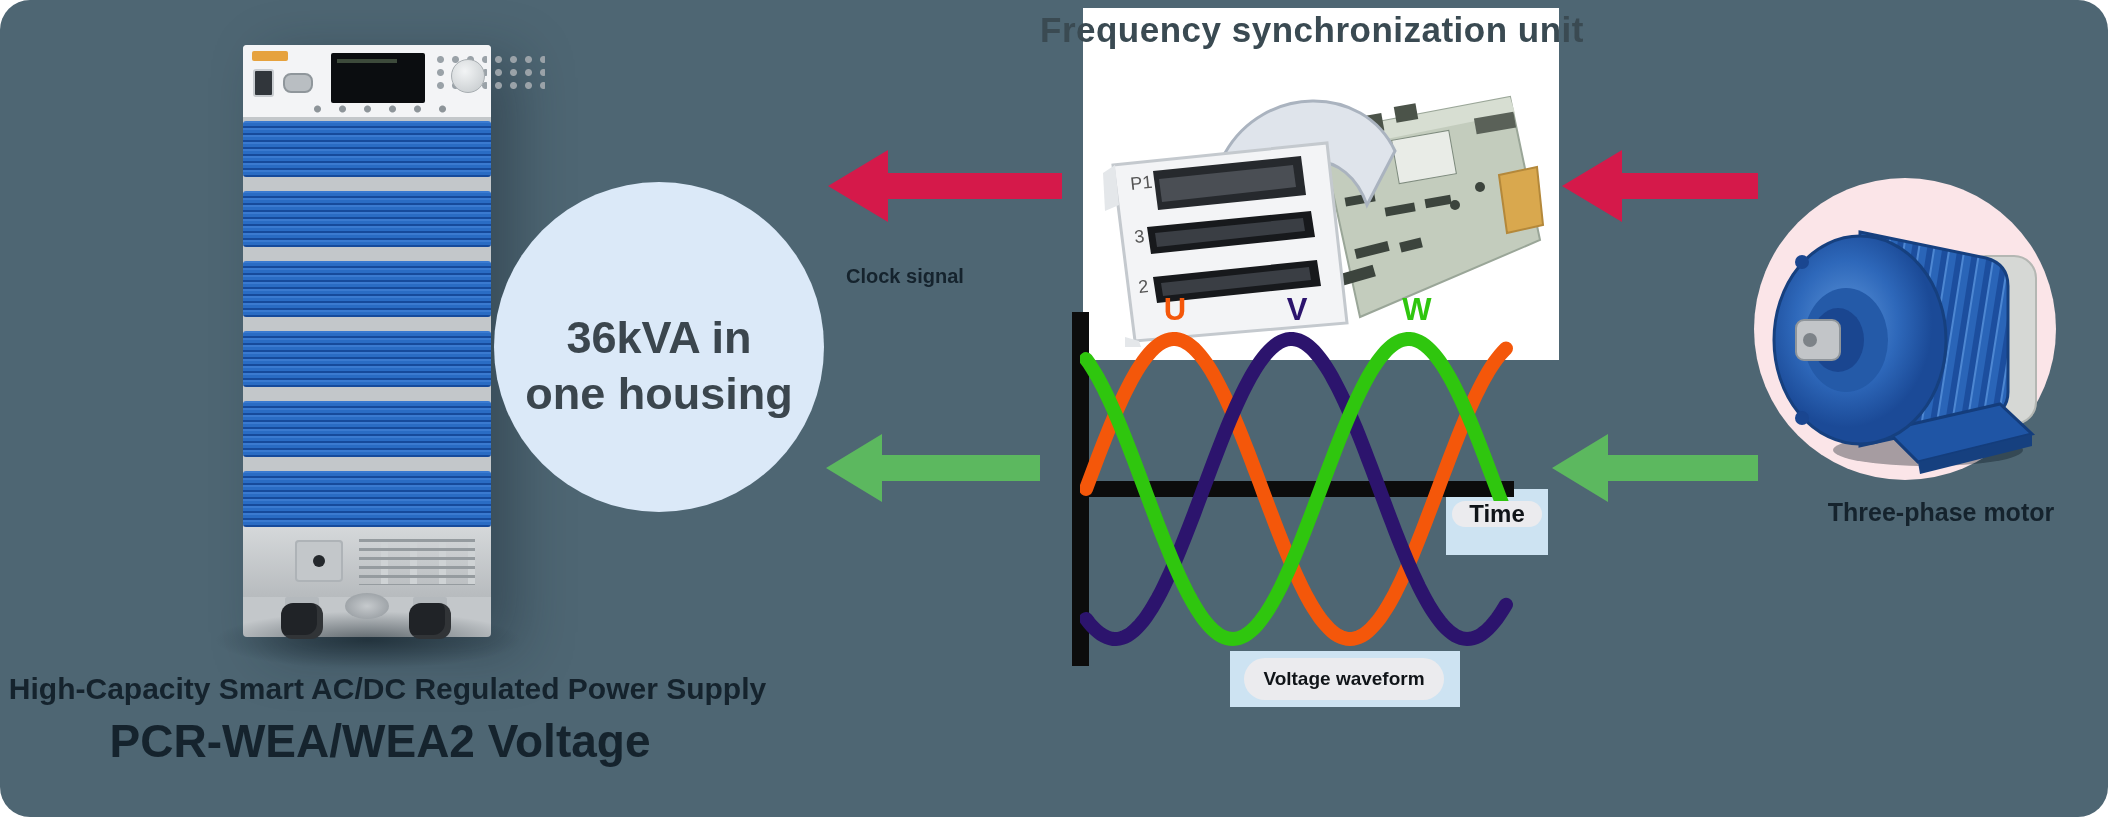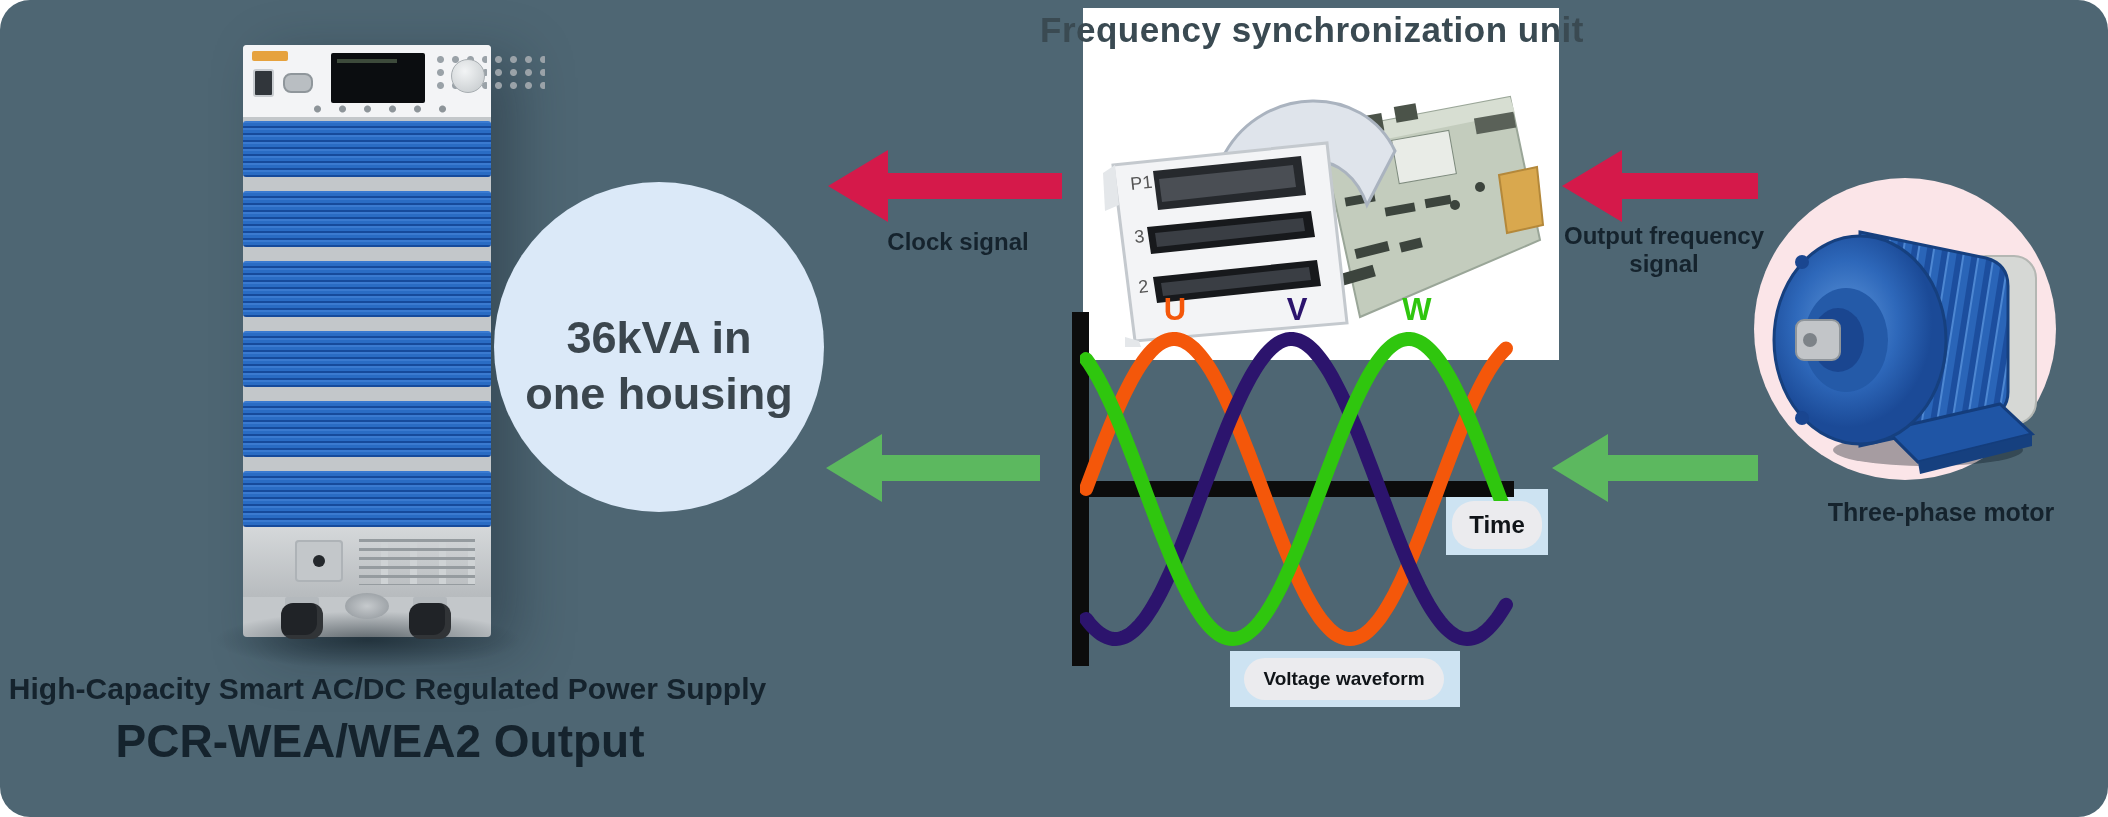--- a/index.html
+++ b/index.html
@@ -7,21 +7,21 @@
     position:relative;width:2108px;height:817px;overflow:hidden;
     font-family:"Liberation Sans",sans-serif;
     --background:#4e6673;
   }
   .bg{position:absolute;inset:0;border-radius:30px;background:var(--background);}
   .abs{position:absolute;}
   .ctr{display:flex;align-items:center;justify-content:center;text-align:center;}
 
   
   .diagram-title{left:1040px;top:10px;width:600px;font-size:35px;font-weight:700;color:var(--title-gray);text-align:left;letter-spacing:.5px;}
-  .signal-label{font-weight:700;color:var(--label-dark);font-size:24px;line-height:1.15;text-align:center;}
+  .signal-label{font-weight:700;color:var(--label-dark);font-size:20px;line-height:1.15;text-align:left;margin-top:37px;}
   .motor-label{left:1786px;top:498px;width:310px;font-size:25px;font-weight:700;color:var(--label-dark);text-align:center;}
   .caption1{left:0px;top:672px;width:775px;font-size:30px;font-weight:700;color:var(--label-dark);text-align:center;}
   .caption2{left:55px;top:714px;width:650px;font-size:46px;font-weight:700;color:var(--label-dark);text-align:center;}
 
   
   .blue-circle{left:494px;top:182px;width:330px;height:330px;border-radius:50%;background:var(--circle-blue-bg);}
   .blue-circle .txt{font-size:45px;font-weight:700;color:#3b464e;line-height:1.25;margin-top:38px;}
   .pink-circle{left:1754px;top:178px;width:302px;height:302px;border-radius:50%;background:var(--circle-pink-bg);}
 
   
@@ -166,42 +166,38 @@
     <polygon points="2,38 62,2 62,25 198,25 198,51 62,51 62,74"></polygon>
   </svg>
   <svg class="abs arrow-green" style="left:824px;top:432px;" width="218" height="72">
     <polygon points="2,36 58,2 58,23 216,23 216,49 58,49 58,70"></polygon>
   </svg>
   <svg class="abs arrow-green" style="left:1550px;top:432px;" width="210" height="72">
     <polygon points="2,36 58,2 58,23 208,23 208,49 58,49 58,70"></polygon>
   </svg>
 
   <div class="abs signal-label" style="left:846px;top:228px;width:224px;">Clock signal</div>
-  <div class="abs signal-label" style="left:1532px;top:222px;width:264px;">
-    <div>Output frequency</div>
-    <div>signal</div>
-  </div>
 
   <div class="abs patch" style="left:1446px;top:489px;width:102px;height:66px;"></div>
   <div class="abs patch" style="left:1230px;top:651px;width:230px;height:56px;"></div>
 
   <div class="abs axis" style="left:1072px;top:312px;width:17px;height:354px;"></div>
   <div class="abs axis" style="left:1080px;top:481px;width:434px;height:16px;"></div>
 
   <svg id="wave-svg" class="abs" style="left:1080px;top:300px;" width="440" height="380">
       <polyline points="6,189.0 9,181.0 12,173.0 15,165.0 18,157.1 21,149.3 24,141.6 27,134.1 30,126.7 33,119.5 36,112.5 39,105.7 42,99.1 45,92.8 48,86.8 51,81.1 54,75.6 57,70.5 60,65.8 63,61.4 66,57.3 69,53.7 72,50.4 75,47.5 78,45.1 81,43.0 84,41.4 87,40.2 90,39.4 93,39.0 96,39.1 99,39.6 102,40.5 105,41.9 108,43.7 111,45.9 114,48.5 117,51.5 120,54.9 123,58.7 126,62.8 129,67.3 132,72.2 135,77.4 138,82.9 141,88.8 144,94.9 147,101.3 150,107.9 153,114.8 156,121.9 159,129.1 162,136.6 165,144.2 168,151.9 171,159.7 174,167.7 177,175.6 180,183.6 183,191.7 186,199.7 189,207.7 192,215.6 195,223.5 198,231.3 201,238.9 204,246.4 207,253.7 210,260.9 213,267.8 216,274.5 219,281.0 222,287.2 225,293.2 228,298.8 231,304.1 234,309.1 237,313.7 240,318.0 243,321.9 246,325.4 249,328.6 252,331.3 255,333.7 258,335.6 261,337.1 264,338.1 267,338.8 270,339.0 273,338.8 276,338.1 279,337.1 282,335.6 285,333.7 288,331.3 291,328.6 294,325.4 297,321.9 300,318.0 303,313.7 306,309.1 309,304.1 312,298.8 315,293.2 318,287.2 321,281.0 324,274.5 327,267.8 330,260.9 333,253.7 336,246.4 339,238.9 342,231.3 345,223.5 348,215.6 351,207.7 354,199.7 357,191.7 360,183.6 363,175.6 366,167.7 369,159.7 372,151.9 375,144.2 378,136.6 381,129.1 384,121.9 387,114.8 390,107.9 393,101.3 396,94.9 399,88.8 402,82.9 405,77.4 408,72.2 411,67.3 414,62.8 417,58.7 420,54.9 423,51.5 426,48.5" fill="none" stroke="#f4570a" stroke-width="14" stroke-linecap="round"></polyline>
       <polyline points="6,318.9 9,322.7 12,326.2 15,329.2 18,331.9 21,334.1 24,335.9 27,337.3 30,338.3 33,338.9 36,339.0 39,338.7 42,337.9 45,336.8 48,335.2 51,333.2 54,330.8 57,327.9 60,324.7 63,321.1 66,317.1 69,312.7 72,308.0 75,302.9 78,297.6 81,291.9 84,285.9 87,279.6 90,273.1 93,266.3 96,259.3 99,252.1 102,244.7 105,237.2 108,229.5 111,221.8 114,213.9 117,205.9 120,197.9 123,189.9 126,181.9 129,173.9 132,165.9 135,158.0 138,150.2 141,142.5 144,134.9 147,127.5 150,120.3 153,113.2 156,106.4 159,99.8 162,93.5 165,87.4 168,81.7 171,76.2 174,71.1 177,66.3 180,61.9 183,57.8 186,54.1 189,50.8 192,47.8 195,45.3 198,43.2 201,41.5 204,40.3 207,39.4 210,39.0 213,39.1 216,39.5 219,40.4 222,41.7 225,43.4 228,45.6 231,48.1 234,51.1 237,54.5 240,58.2 243,62.3 246,66.8 249,71.6 252,76.8 255,82.3 258,88.1 261,94.2 264,100.5 267,107.2 270,114.0 273,121.1 276,128.3 279,135.7 282,143.3 285,151.0 288,158.9 291,166.8 294,174.7 297,182.8 300,190.8 303,198.8 306,206.8 309,214.8 312,222.6 315,230.4 318,238.1 321,245.6 324,252.9 327,260.1 330,267.1 333,273.8 336,280.3 339,286.6 342,292.5 345,298.2 348,303.5 351,308.5 354,313.2 357,317.5 360,321.5 363,325.1 366,328.3 369,331.0 372,333.4 375,335.4 378,336.9 381,338.0 384,338.7 387,339.0 390,338.8 393,338.2 396,337.2 399,335.8 402,333.9 405,331.6 408,328.9 411,325.8 414,322.3 417,318.5 420,314.2 423,309.6 426,304.7" fill="none" stroke="#2c146d" stroke-width="14" stroke-linecap="round"></polyline>
       <polyline points="6,59.1 9,63.3 12,67.9 15,72.8 18,78.0 21,83.6 24,89.4 27,95.6 30,102.0 33,108.7 36,115.6 39,122.7 42,130.0 45,137.4 48,145.0 51,152.8 54,160.6 57,168.5 60,176.5 63,184.5 66,192.6 69,200.6 72,208.6 75,216.5 78,224.4 81,232.1 84,239.7 87,247.2 90,254.5 93,261.7 96,268.6 99,275.3 102,281.7 105,287.9 108,293.8 111,299.4 114,304.7 117,309.6 120,314.2 123,318.5 126,322.3 129,325.8 132,328.9 135,331.6 138,333.9 141,335.8 144,337.2 147,338.2 150,338.8 153,339.0 156,338.7 159,338.0 162,336.9 165,335.4 168,333.4 171,331.0 174,328.3 177,325.1 180,321.5 183,317.5 186,313.2 189,308.5 192,303.5 195,298.2 198,292.5 201,286.6 204,280.3 207,273.8 210,267.1 213,260.1 216,252.9 219,245.6 222,238.1 225,230.4 228,222.6 231,214.8 234,206.8 237,198.8 240,190.8 243,182.8 246,174.7 249,166.8 252,158.9 255,151.0 258,143.3 261,135.7 264,128.3 267,121.1 270,114.0 273,107.2 276,100.5 279,94.2 282,88.1 285,82.3 288,76.8 291,71.6 294,66.8 297,62.3 300,58.2 303,54.5 306,51.1 309,48.1 312,45.6 315,43.4 318,41.7 321,40.4 324,39.5 327,39.1 330,39.0 333,39.4 336,40.3 339,41.5 342,43.2 345,45.3 348,47.8 351,50.8 354,54.1 357,57.8 360,61.9 363,66.3 366,71.1 369,76.2 372,81.7 375,87.4 378,93.5 381,99.8 384,106.4 387,113.2 390,120.3 393,127.5 396,134.9 399,142.5 402,150.2 405,158.0 408,165.9 411,173.9 414,181.9 417,189.9 420,197.9 423,205.9 426,213.9" fill="none" stroke="#2fc60e" stroke-width="14" stroke-linecap="round"></polyline>
     </svg>
 
   <div class="abs wave-name" style="left:1145px;top:292px;color:var(--wave-u);">U</div>
   <div class="abs wave-name" style="left:1267px;top:292px;color:var(--wave-v);">V</div>
   <div class="abs wave-name" style="left:1387px;top:292px;color:var(--wave-w);">W</div>
 
-  <div class="abs ctr pill" style="left:1452px;top:501px;width:90px;height:48px;font-size:24px;">Time</div>
+  <div class="abs ctr pill" style="left:1452px;top:501px;width:90px;height:26px;font-size:24px;">Time</div>
   <div class="abs ctr pill" style="left:1244px;top:658px;width:200px;height:42px;font-size:19px;">Voltage waveform</div>
 
   <div class="abs pink-circle"></div>
   <svg class="abs" style="left:1768px;top:198px;" width="290" height="280" viewBox="0 0 290 280">
     <defs>
       <pattern id="fins" width="15" height="15" patternUnits="userSpaceOnUse" patternTransform="rotate(9)">
         <rect width="15" height="15" fill="#2a65b8"></rect>
         <rect width="6" height="15" fill="#1c4e9e"></rect>
         <rect x="6" width="2" height="15" fill="#4d87d2"></rect>
       </pattern>
@@ -224,14 +220,14 @@
     <ellipse cx="78" cy="142" rx="42" ry="52" fill="#245aa8"></ellipse>
     <ellipse cx="70" cy="142" rx="26" ry="32" fill="#1a4690"></ellipse>
     <rect x="28" y="122" width="44" height="40" rx="8" fill="#c2c5c8" stroke="#8f959a" stroke-width="2"></rect>
     <circle cx="42" cy="142" r="7" fill="#7d8388"></circle>
     <circle cx="34" cy="64" r="7" fill="#1a4690"></circle>
     <circle cx="34" cy="220" r="7" fill="#1a4690"></circle>
   </svg>
   <div class="abs motor-label">Three-phase motor</div>
 
   <div class="abs caption1">High-Capacity Smart AC/DC Regulated Power Supply</div>
-  <div class="abs caption2">PCR-WEA/WEA2 Output</div>
+  <div class="abs caption2">PCR-WEA/WEA2 Voltage</div>
 </div>
 
 </body></html>

